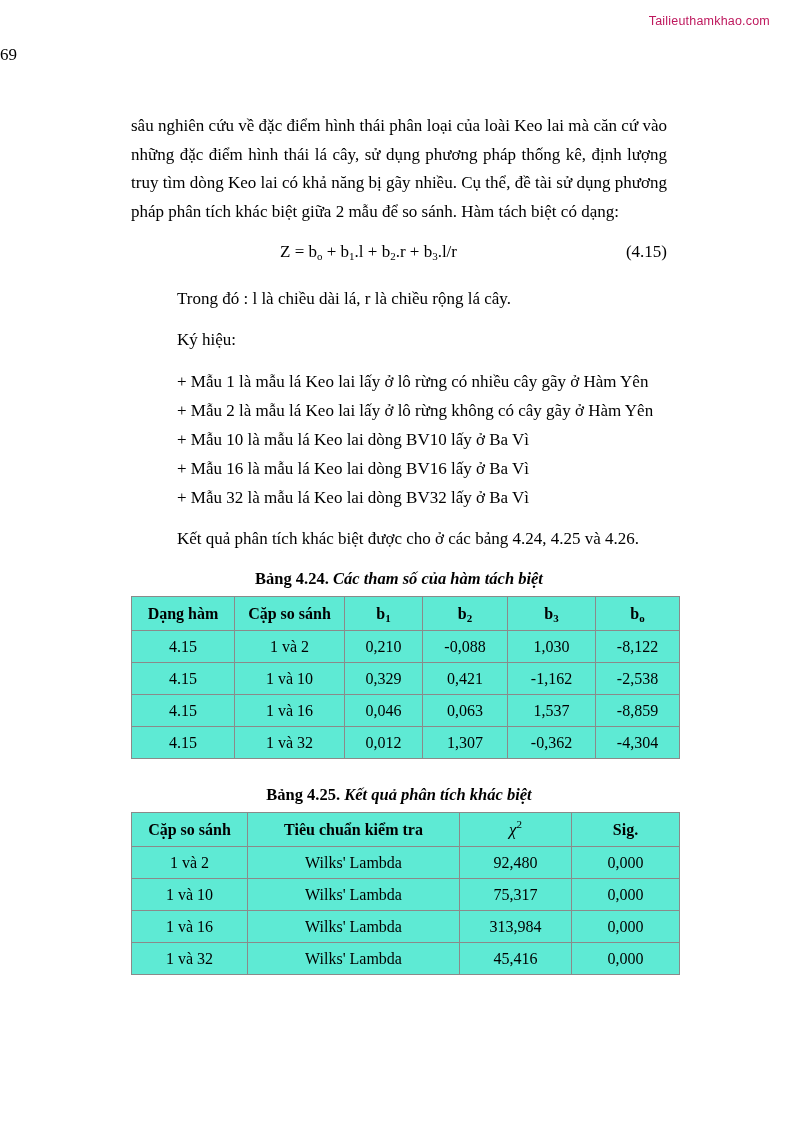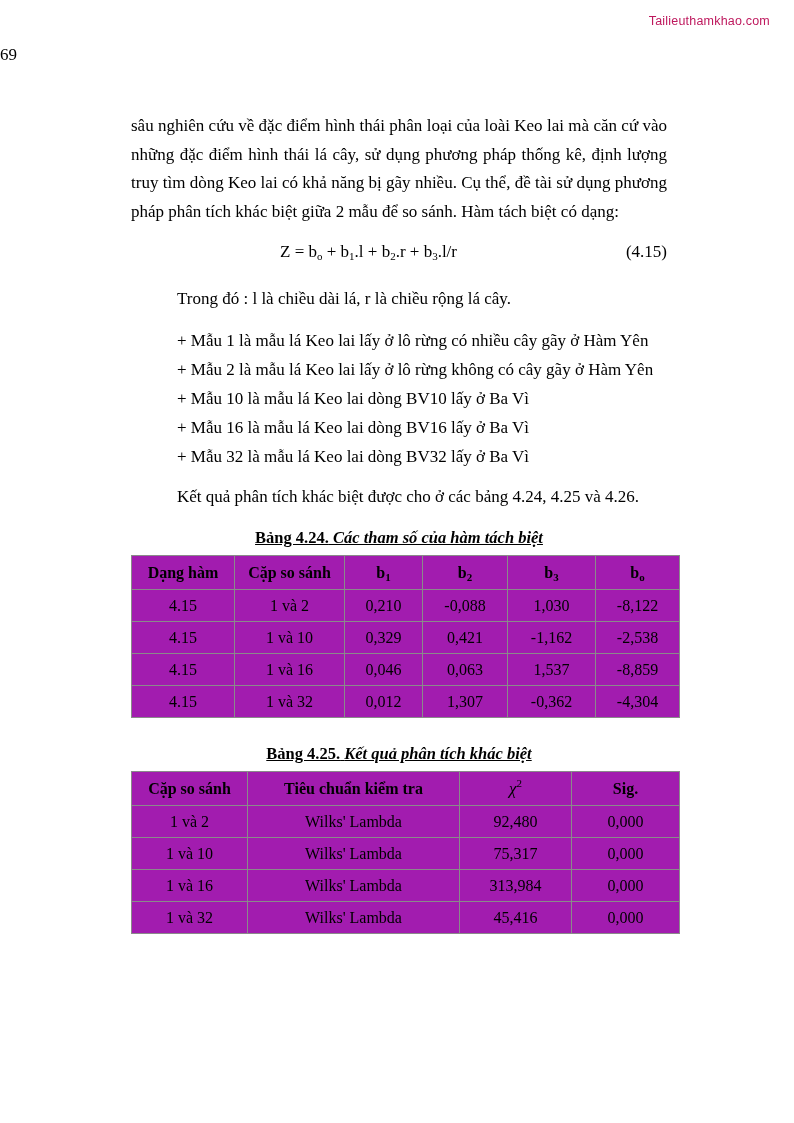--- a/index.html
+++ b/index.html
@@ -87,30 +87,29 @@
     font-size: 17px;
     line-height: 29px;
     white-space: nowrap;
   }
   .caption {
     text-align: center;
     font-size: 16.5px;
     font-weight: bold;
     margin-top: 16px;
     margin-bottom: 7px;
-    text-decoration: underline;
   }
   .caption .cap-title {
     font-style: italic;
   }
   table.data-table {
     border-collapse: collapse;
     margin: 0 auto;
     table-layout: fixed;
-    background: #a21caf;
+    background: #5eead4;
   }
   table.data-table td, table.data-table th {
     border: 1px solid #8a8a8a;
     text-align: center;
     font-size: 16px;
     padding: 0;
     height: 31px;
     vertical-align: middle;
     font-weight: normal;
   }
@@ -166,20 +165,21 @@
 
     <div class="formula-row">
       <span class="formula">
         <span>Z = b</span><sub>o</sub><span> + b</span><sub>1</sub><span>.l + b</span><sub>2</sub><span>.r + b</span><sub>3</sub><span>.l/r</span>
       </span>
       <span class="eqnum">(4.15)</span>
     </div>
 
     <p class="indent space-above">Trong đó : l là chiều dài lá, r là chiều rộng lá cây.</p>
 
+    <p class="indent space-above">Ký hiệu:</p>
 
     <div class="space-above">
       <div class="list-line">+ Mẫu 1 là mẫu lá Keo lai lấy ở lô rừng có nhiều cây gãy ở Hàm Yên</div>
       <div class="list-line">+ Mẫu 2 là mẫu lá Keo lai lấy ở lô rừng không có cây gãy ở Hàm Yên</div>
       <div class="list-line">+ Mẫu 10 là mẫu lá Keo lai dòng BV10 lấy ở Ba Vì</div>
       <div class="list-line">+ Mẫu 16 là mẫu lá Keo lai dòng BV16 lấy ở Ba Vì</div>
       <div class="list-line">+ Mẫu 32 là mẫu lá Keo lai dòng BV32 lấy ở Ba Vì</div>
     </div>
 
     <p class="indent space-above">Kết quả phân tích khác biệt được cho ở các bảng 4.24, 4.25 và 4.26.</p>

